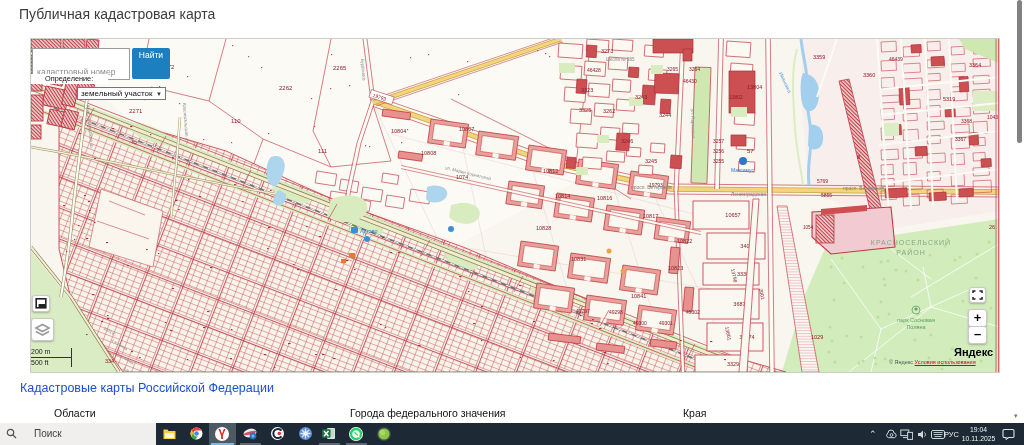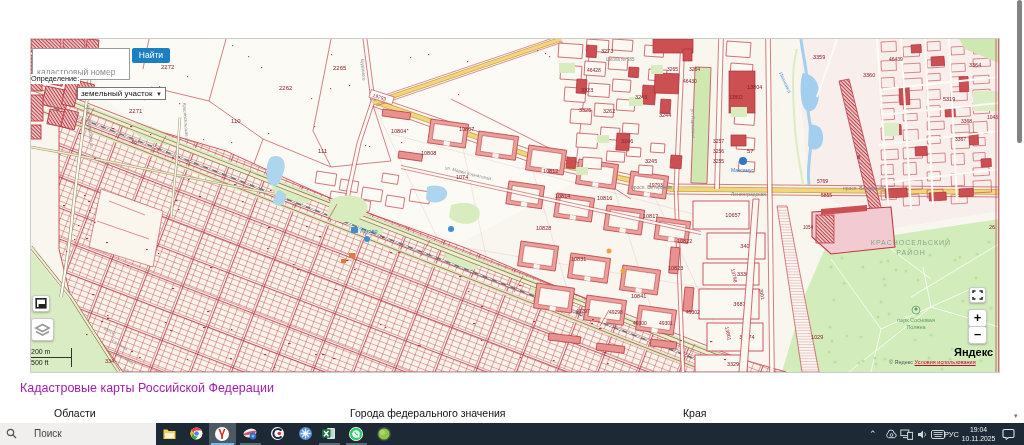--- a/index.html
+++ b/index.html
@@ -4,45 +4,46 @@
 <style>
   html,body{margin:0;padding:0;width:1024px;height:445px;background:#fff;overflow:hidden;
     font-family:"Liberation Sans", sans-serif;}
   #stage{position:relative;width:1024px;height:445px;overflow:hidden;}
   .title{position:absolute;left:19px;top:6px;font-size:14px;color:#3d3d3d;}
   #map{position:absolute;left:30px;top:38px;width:968px;height:333px;border:1px solid #ccc;
     overflow:hidden;background:#f7f4ee;}
   
   .inp{position:absolute;left:1px;top:9px;width:92px;height:13px;border:1px solid #9b9b9b;
     background:#fff;font-size:8.5px;color:#8b8b8b;padding:17px 0 0 4px;line-height:13px;}
-  .btn-find{position:absolute;left:101px;top:9px;width:38px;height:15px;background:#1b7fc0;
+  .btn-find{position:absolute;left:101px;top:9px;width:38px;height:31px;background:#1b7fc0;
     color:#fff;font-size:8.5px;text-align:center;line-height:15px;border-radius:2px;}
   .opr-label{position:absolute;left:-1px;top:35px;height:10px;background:#fff;color:#111;
-    font-size:7.3px;line-height:10px;padding:0 1px;white-space:nowrap;z-index:3;}
+    font-size:7.3px;line-height:10px;padding:0 15px;white-space:nowrap;z-index:3;}
   .opr-select{position:absolute;left:46px;top:34px;width:84px;height:11px;border:1px solid #767676;
     background:#fff;font-size:8px;color:#111;line-height:11px;padding-left:3px;margin-top:14px;}
   .opr-select .caret{position:absolute;right:3px;top:1px;font-size:6px;color:#333;}
   .sqbtn{position:absolute;background:#fff;border:1px solid #c9c9c9;border-radius:3px;
     box-shadow:0 1px 2px rgba(0,0,0,.25);}
   .scale{position:absolute;left:0;font-size:7px;color:#222;line-height:8px;}
   .ylogo{position:absolute;font-size:11px;font-weight:bold;color:#000;}
   .terms{position:absolute;font-size:5.5px;color:#c03;}
-  .h2b{position:absolute;left:20px;top:381px;font-size:12.5px;color:#a21caf;}
+  .h2b{position:absolute;left:20px;top:381px;font-size:12.5px;color:#1d4ed8;}
   .lnk{position:absolute;top:407px;font-size:10.5px;color:#101010;}
   
   #bar{position:absolute;left:0;top:423px;width:1024px;height:22px;background:#1d2a35;}
   #bar .search{position:absolute;left:0;top:0;width:156px;height:22px;background:#f0efed;
     color:#444;font-size:10px;line-height:22px;}
   .thumb{position:absolute;left:1017px;top:0;width:5px;height:143px;background:#828282;
     border-radius:3px;}
   .dna{position:absolute;left:1014px;top:412px;font-size:7px;color:#777;}
 </style>
 </head>
 <body>
 <div id="stage">
+  <div class="title">Публичная кадастровая карта</div>
   <div id="map">
     <svg width="968" height="333" viewBox="0 0 968 333">
         <defs>
 <pattern id="dg" width="7.6" height="5.4" patternUnits="userSpaceOnUse" patternTransform="rotate(21)">
   <rect width="7.6" height="5.4" fill="#f9f3ea"></rect>
   <path d="M0,0 H7.6 M0,0 V5.4" stroke="#c23a42" stroke-width="0.78" fill="none"></path>
 </pattern>
 <pattern id="dg2" width="38" height="29" patternUnits="userSpaceOnUse" patternTransform="rotate(21)">
   <rect width="38" height="29" fill="none"></rect>
   <path d="M0,1.3 H38" stroke="#fdfaf4" stroke-width="2.2" fill="none"></path>

